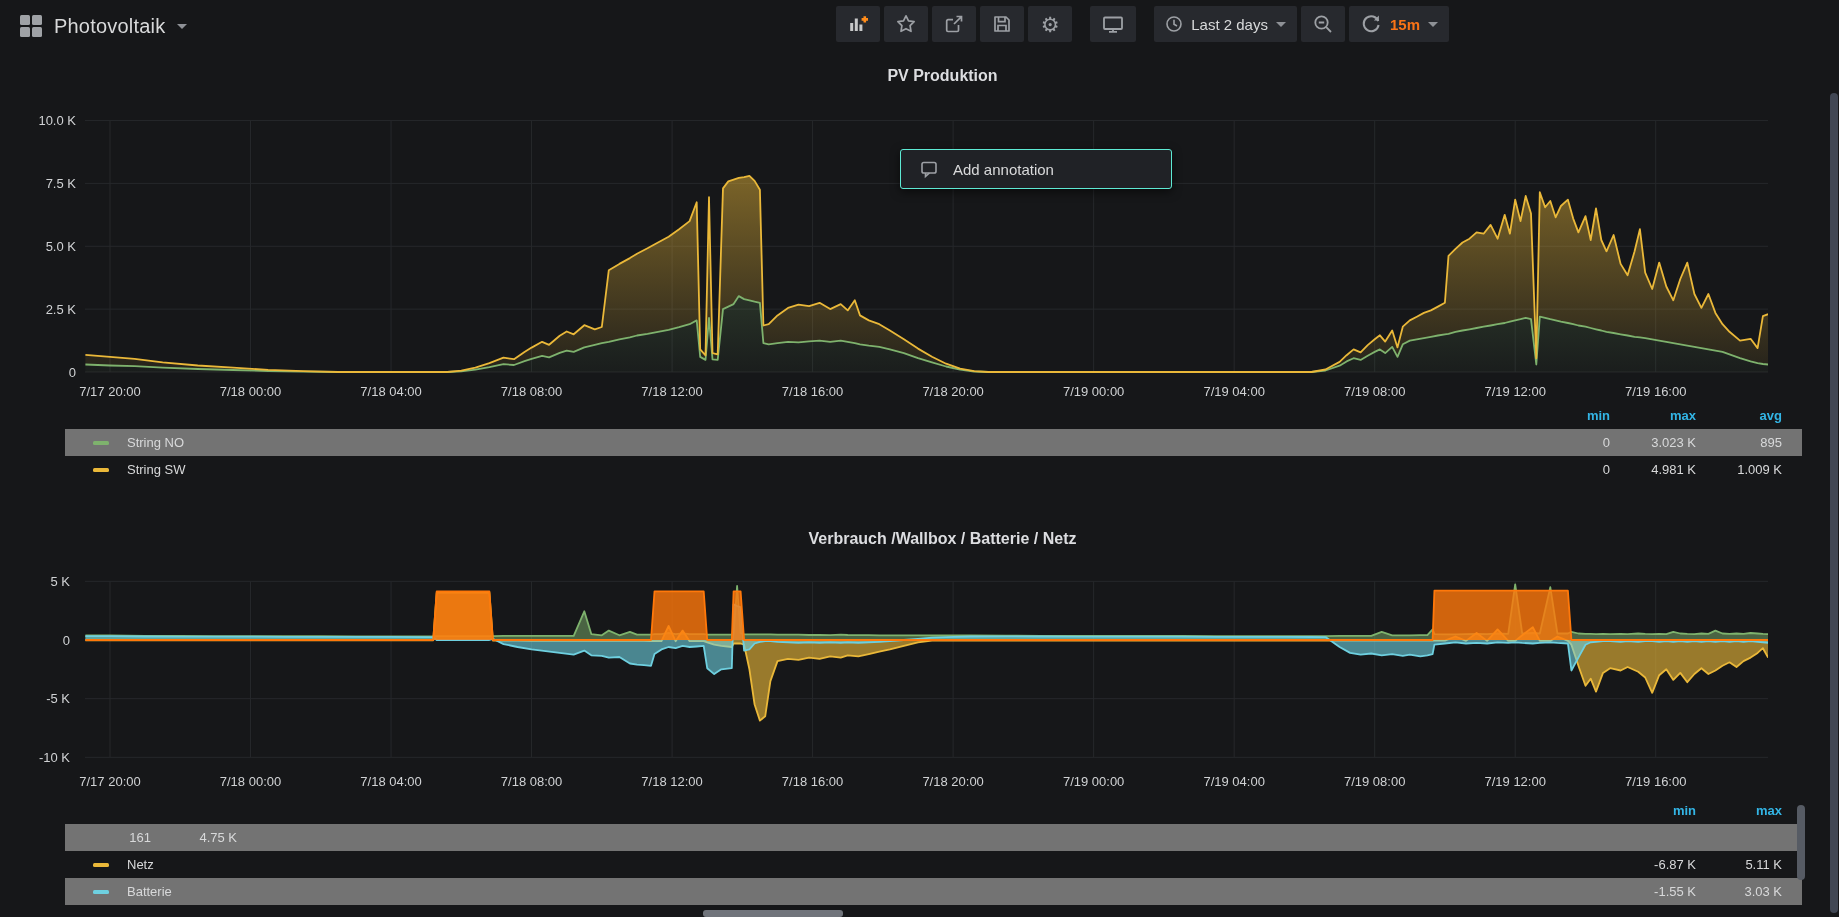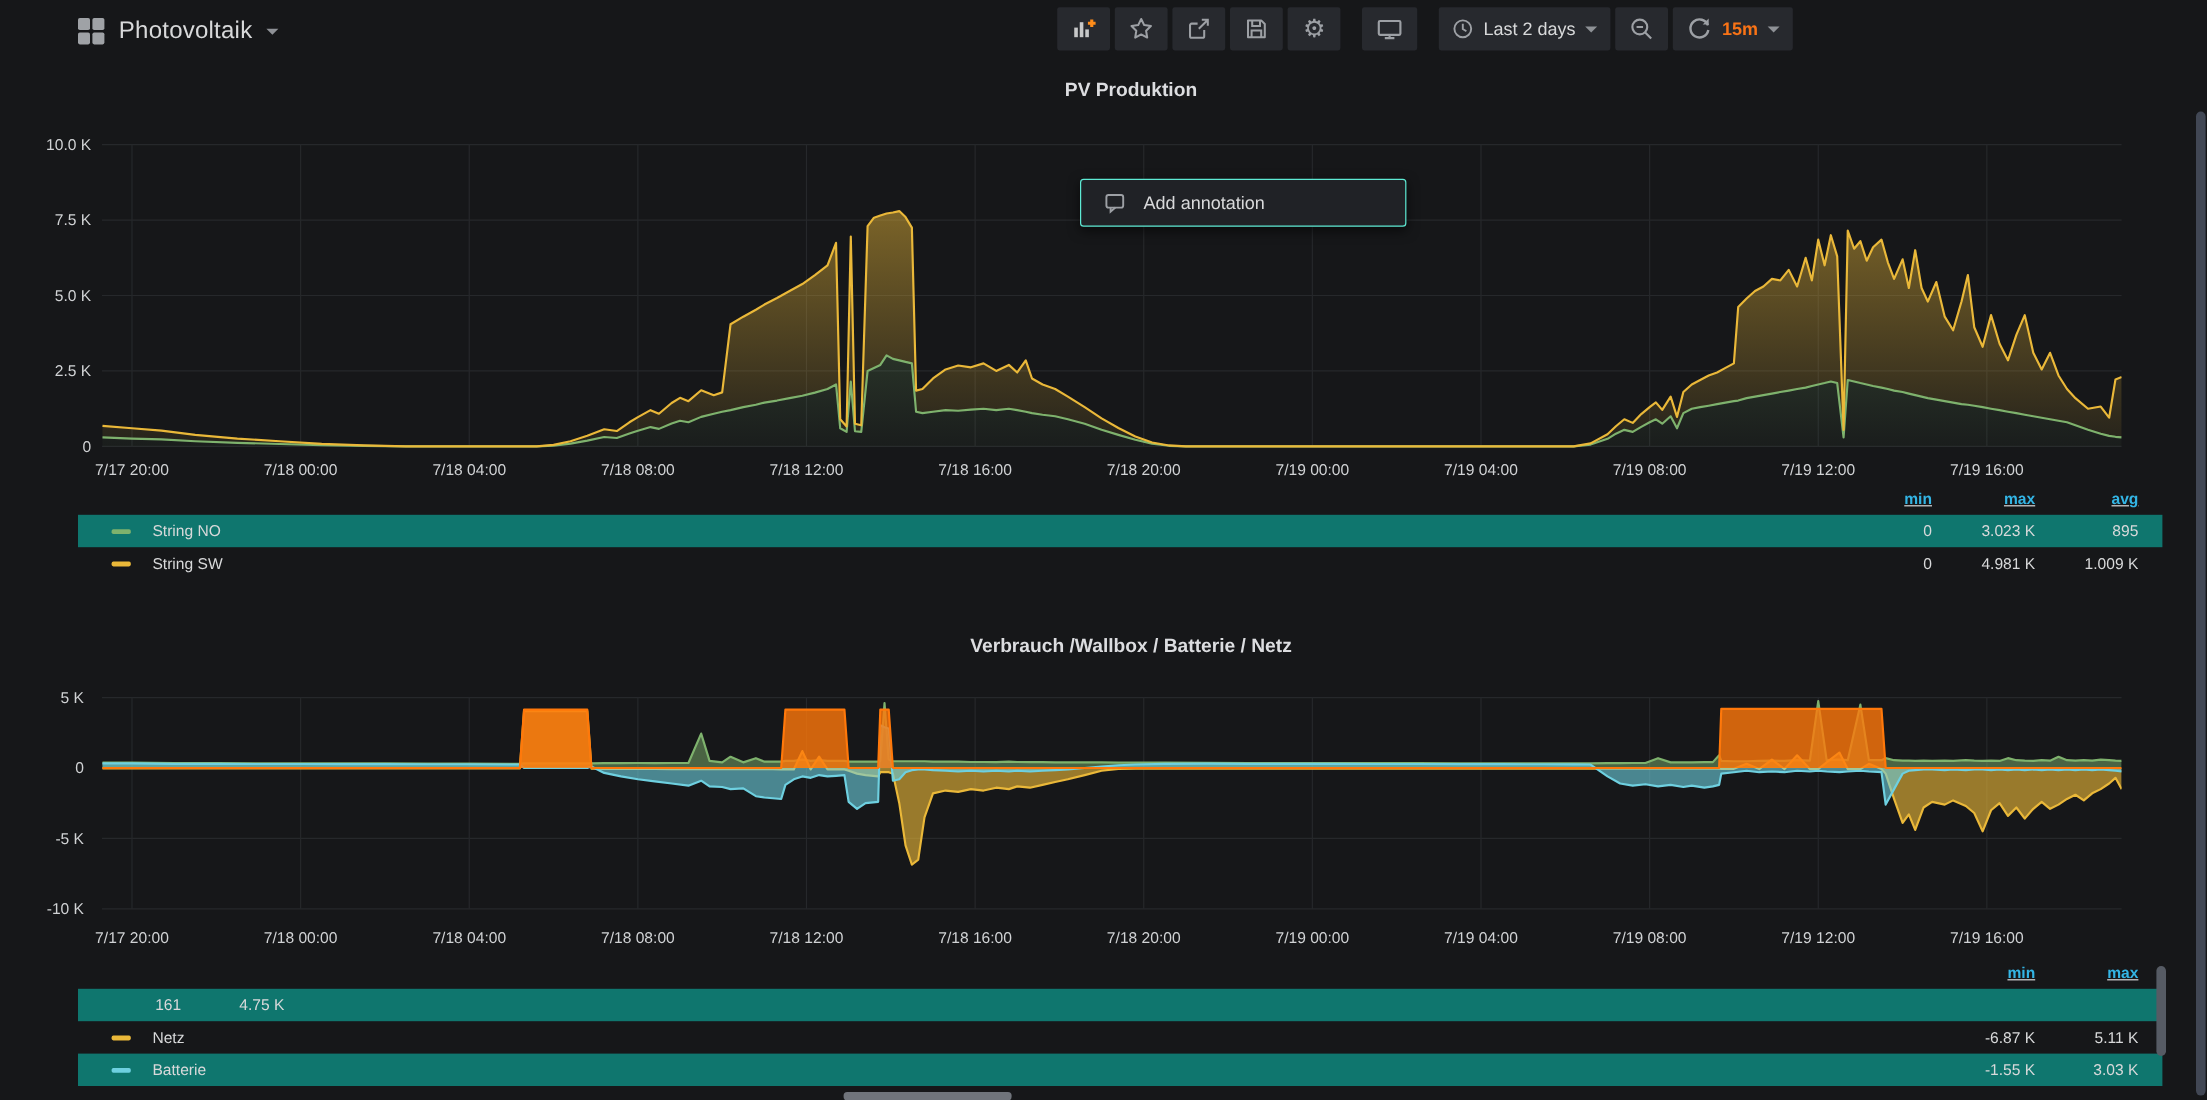--- a/index.html
+++ b/index.html
@@ -4,21 +4,21 @@
 <style>
   * { margin:0; padding:0; box-sizing:border-box; }
   html,body { width:1839px; height:917px; overflow:hidden; }
   body {
     background:#161719;
     font-family:"Liberation Sans", sans-serif;
     color:#d8d9da;
     position:relative;
   }
   
-  .navbar { position:absolute; left:0; top:0; width:1490px; height:52px; display:flex; align-items:center;margin-left:45px; }
+  .navbar { position:absolute; left:0; top:0; width:1490px; height:52px; display:flex; align-items:center; }
   .nav-left { display:flex; align-items:center; padding-left:20px; gap:12px; }
   .grid-icon { display:grid; grid-template-columns:10px 10px; grid-template-rows:10px 10px; gap:2px; cursor:pointer; }
   .grid-icon span { background:#9fa2a6; border-radius:1.5px; }
   .dash-title { font-size:20px; color:#d8d9da; font-weight:400; letter-spacing:.2px; cursor:pointer; }
   .caret { width:0; height:0; border-left:5px solid transparent; border-right:5px solid transparent; border-top:5px solid #8e9196; display:inline-block; }
   .nav-right { position:absolute; right:41px; top:6px; display:flex; align-items:center; gap:4px; }
   .nav-btn {
     height:36px; min-width:44px; background:#27292e; border:none; border-radius:2px;
     display:flex; align-items:center; justify-content:center; gap:8px; padding:0 11px;
     color:#d8d9da; font-size:15px; cursor:pointer;
@@ -28,23 +28,23 @@
   .gear-glyph { font-size:21px; color:#9da0a5; line-height:1; }
   .orange-txt { color:#f97316; font-weight:700; }
   
   .panel-title { position:absolute; left:0; width:1839px; text-align:center; font-size:16px; font-weight:700; color:#dcdde0; cursor:pointer;margin-left:23px; }
   #title-1 { top:67px; }
   #title-2 { top:530px; }
   svg.canvas { position:absolute; left:0; top:0; }
   .plot-overlay { position:absolute; background:transparent; }
   
   .legend { position:absolute; left:65px; width:1737px; font-size:13px; }
-  .legend-header { display:flex; height:27px; align-items:center; font-weight:700;text-decoration:underline; }
+  .legend-header { display:flex; height:27px; align-items:center; font-weight:700; }
   .legend-row { display:flex; height:27px; align-items:center; cursor:pointer; }
-  .legend-row.alt { background:#0f766e; }
+  .legend-row.alt { background:#737373; }
   .legend-label-wrap { flex:1; display:flex; align-items:center; padding-left:28px; }
   .swatch { width:16px; height:4px; border-radius:1.5px; margin-right:18px; }
   .lcell { width:86px; text-align:right; color:#d8d9da; }
   .legend-pad { width:20px; }
   .lhead { color:#33b5e5; }
   
   .annot {
     position:absolute; left:900px; top:149px; width:272px; height:40px;
     background:#202226; border:1px solid #5eead4; border-radius:3px;
     box-shadow:0 3px 10px rgba(0,0,0,.55);

